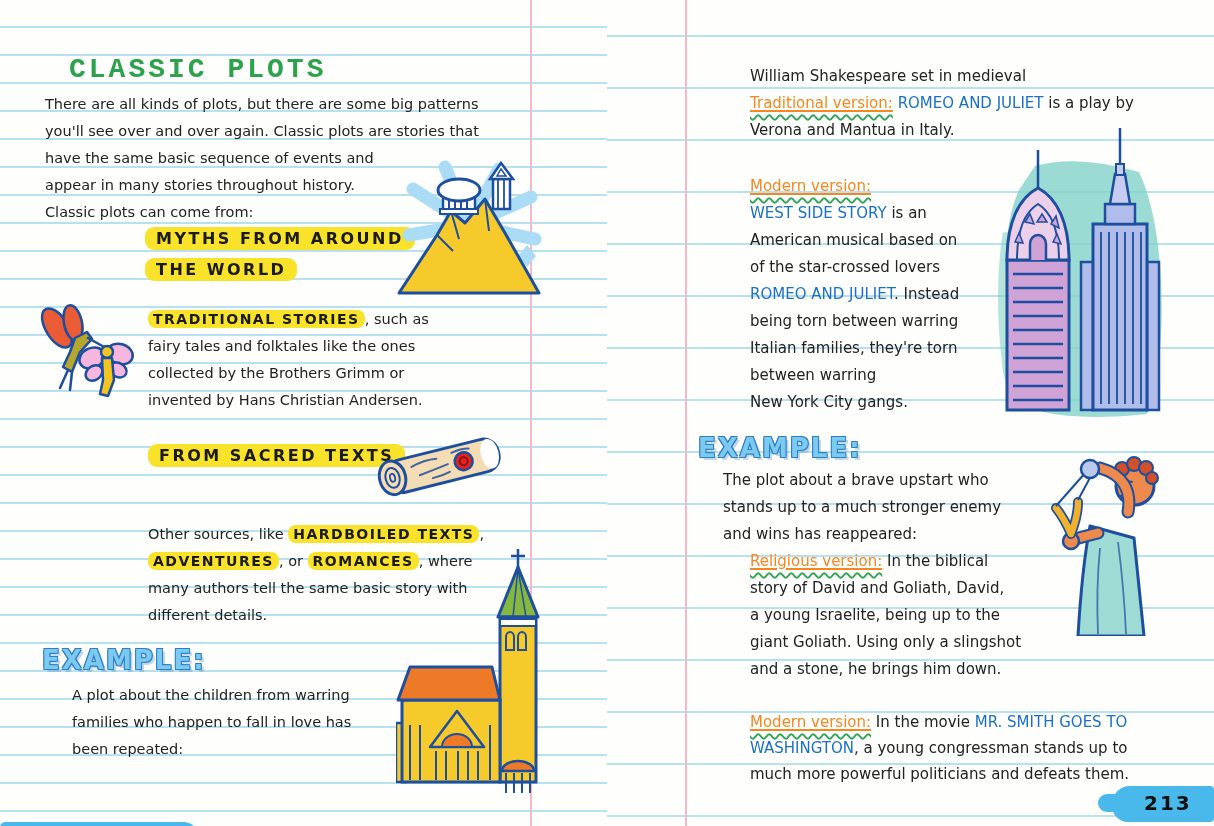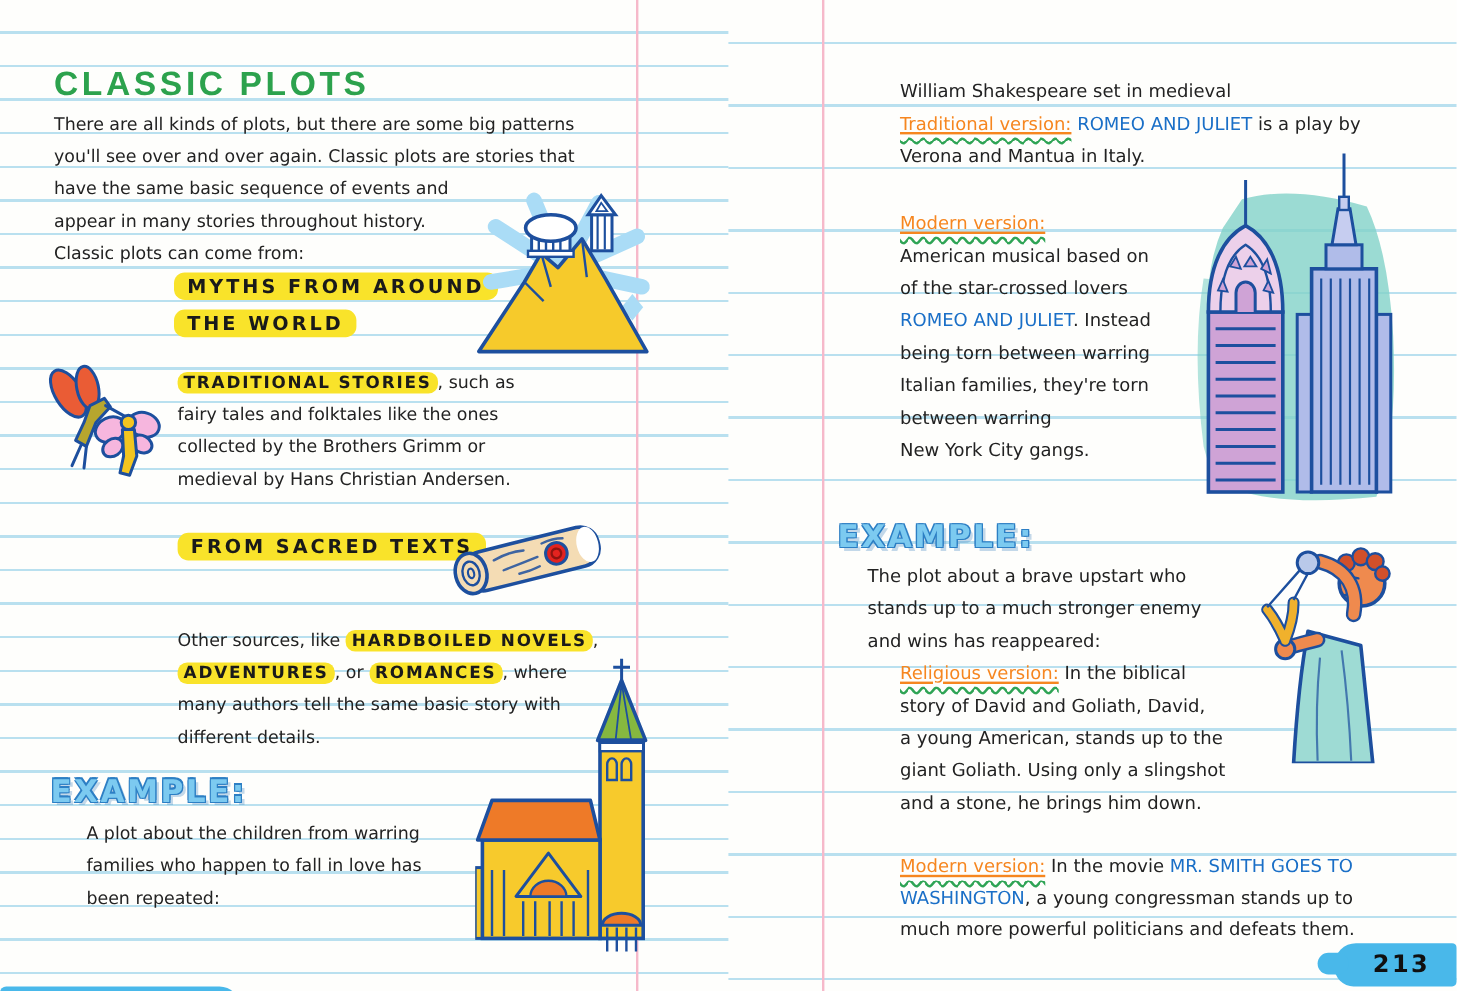--- a/index.html
+++ b/index.html
@@ -19,22 +19,22 @@
     left:607px;
     background-image: repeating-linear-gradient(to bottom, transparent 0 35px, #b9e0ef 35px 37px, transparent 37px 52px);
   }
   .pink-line { position:absolute; top:0; bottom:0; width:2px; background:#f6b9ca; }
 
   .abs { position:absolute; }
   .hand { font-size:14.5px; color:#222; line-height:27px; white-space:nowrap; }
   .page-right .hand { font-size:15px; }
 
   .book-title {
-    font-family:Liberation Sans, sans-serif;
-    font-size:28px; font-weight:700; letter-spacing:3px; color:#2ca24d; white-space:nowrap;
+    font-family:Liberation Mono, monospace;
+    font-size:28px; font-weight:700; letter-spacing:3px; color:#2ca24d; white-space:nowrap;margin-left:24px;
   }
 
   .hl {
     background:#f9e32a; border-radius:9px; padding:2px 11px;
     font-weight:700; font-size:16px; letter-spacing:2.5px; color:#1a1a1a; white-space:nowrap;
   }
   .hl-inline {
     background:#f9e32a; border-radius:8px; padding:1px 5px;
     font-weight:700; font-size:14px; letter-spacing:1.5px; color:#1a1a1a;
   }
@@ -129,21 +129,21 @@
         <polygon points="72,62 82,62 84,84 78,100 70,98 73,84" fill="#f3c520" stroke="#1d4f9e" stroke-width="2.5" stroke-linejoin="round"></polygon>
       </g>
     </svg>
 
     <div class="abs hand" style="left:148px; top:306px;">
       <div>
         <span class="hl-inline">TRADITIONAL STORIES</span><span>, such as</span>
       </div>
       <div>fairy tales and folktales like the ones</div>
       <div>collected by the Brothers Grimm or</div>
-      <div>medieval by Hans Christian Andersen.</div>
+      <div>invented by Hans Christian Andersen.</div>
     </div>
 
     <div class="abs" style="left:148px; top:440px; line-height:28px;">
       <div style="margin-top:2px;"><span class="hl">FROM SACRED TEXTS</span></div>
     </div>
 
     <svg class="abs" style="left:360px; top:415px;" width="152" height="102" viewBox="0 0 152 102">
       <g transform="rotate(-14 76 51)">
         <rect x="26" y="36" width="114" height="33" rx="15" fill="#f4dcb4" stroke="#1d4f9e" stroke-width="3"></rect>
         <ellipse cx="131" cy="52" rx="9" ry="15" fill="#ffffff" stroke="none"></ellipse>
@@ -151,21 +151,21 @@
         <ellipse cx="31" cy="52" rx="7" ry="10" fill="none" stroke="#1d4f9e" stroke-width="2"></ellipse>
         <ellipse cx="31" cy="52" rx="2.5" ry="4" fill="#f4dcb4" stroke="#1d4f9e" stroke-width="1.8"></ellipse>
         <path d="M52,46 q14,-4 26,-2 M58,56 q16,-2 30,-4 M94,42 q10,-2 18,0 M70,62 q10,0 18,-2" fill="none" stroke="#1d4f9e" stroke-width="2" stroke-linecap="round" opacity="0.85"></path>
         <circle cx="104" cy="53" r="9" fill="#e3231f" stroke="#1d4f9e" stroke-width="2.5"></circle>
         <circle cx="104" cy="53" r="4" fill="none" stroke="#8f1310" stroke-width="2"></circle>
       </g>
     </svg>
 
     <div class="abs hand" style="left:148px; top:521px;">
       <div>
-        <span>Other sources, like </span><span class="hl-inline">HARDBOILED NOVELS</span><span>,</span>
+        <span>Other sources, like </span><span class="hl-inline">HARDBOILED TEXTS</span><span>,</span>
       </div>
       <div>
         <span class="hl-inline">ADVENTURES</span><span>, or </span><span class="hl-inline">ROMANCES</span><span>, where</span>
       </div>
       <div>many authors tell the same basic story with</div>
       <div>different details.</div>
     </div>
 
     <div class="abs example-label" style="left:42px; top:645px;">EXAMPLE:</div>
 
@@ -210,20 +210,21 @@
       <div>William Shakespeare set in medieval</div>
       <div>
         <span class="squig"><span class="vlabel">Traditional version:</span></span>
         <span class="bluename">ROMEO AND JULIET</span><span> is a play by</span>
       </div>
       <div>Verona and Mantua in Italy.</div>
     </div>
 
     <div class="abs hand" style="left:143px; top:173px;">
       <div><span class="squig"><span class="vlabel">Modern version:</span></span></div>
+      <div><span class="bluename">WEST SIDE STORY</span><span> is an</span></div>
       <div>American musical based on</div>
       <div>of the star-crossed lovers</div>
       <div><span class="bluename">ROMEO AND JULIET</span><span>. Instead</span></div>
       <div>being torn between warring</div>
       <div>Italian families, they're torn</div>
       <div>between warring</div>
       <div>New York City gangs.</div>
     </div>
 
     <svg class="abs" style="left:378px; top:112px;" width="185" height="308" viewBox="0 0 185 308">
@@ -260,21 +261,21 @@
       <div>The plot about a brave upstart who</div>
       <div>stands up to a much stronger enemy</div>
       <div>and wins has reappeared:</div>
     </div>
 
     <div class="abs hand" style="left:143px; top:548px;">
       <div>
         <span class="squig"><span class="vlabel">Religious version:</span></span><span> In the biblical</span>
       </div>
       <div>story of David and Goliath, David,</div>
-      <div>a young American, stands up to the</div>
+      <div>a young Israelite, being up to the</div>
       <div>giant Goliath. Using only a slingshot</div>
       <div>and a stone, he brings him down.</div>
     </div>
 
     <svg class="abs" style="left:431px; top:438px;" width="138" height="198" viewBox="0 0 138 198">
       <g>
         <path d="M52,88 L96,100 L106,198 L40,198 Q44,130 52,88 Z" fill="#9edbd4" stroke="#1d4f9e" stroke-width="3" stroke-linejoin="round"></path>
         <path d="M62,110 Q58,150 60,196 M80,104 Q86,150 88,196" fill="none" stroke="#1d4f9e" stroke-width="1.8" opacity="0.7"></path>
         <circle cx="97" cy="48" r="19" fill="#ef8a4e" stroke="#1d4f9e" stroke-width="3"></circle>
         <circle cx="84" cy="31" r="7" fill="#d2502a" stroke="#1d4f9e" stroke-width="2"></circle>

